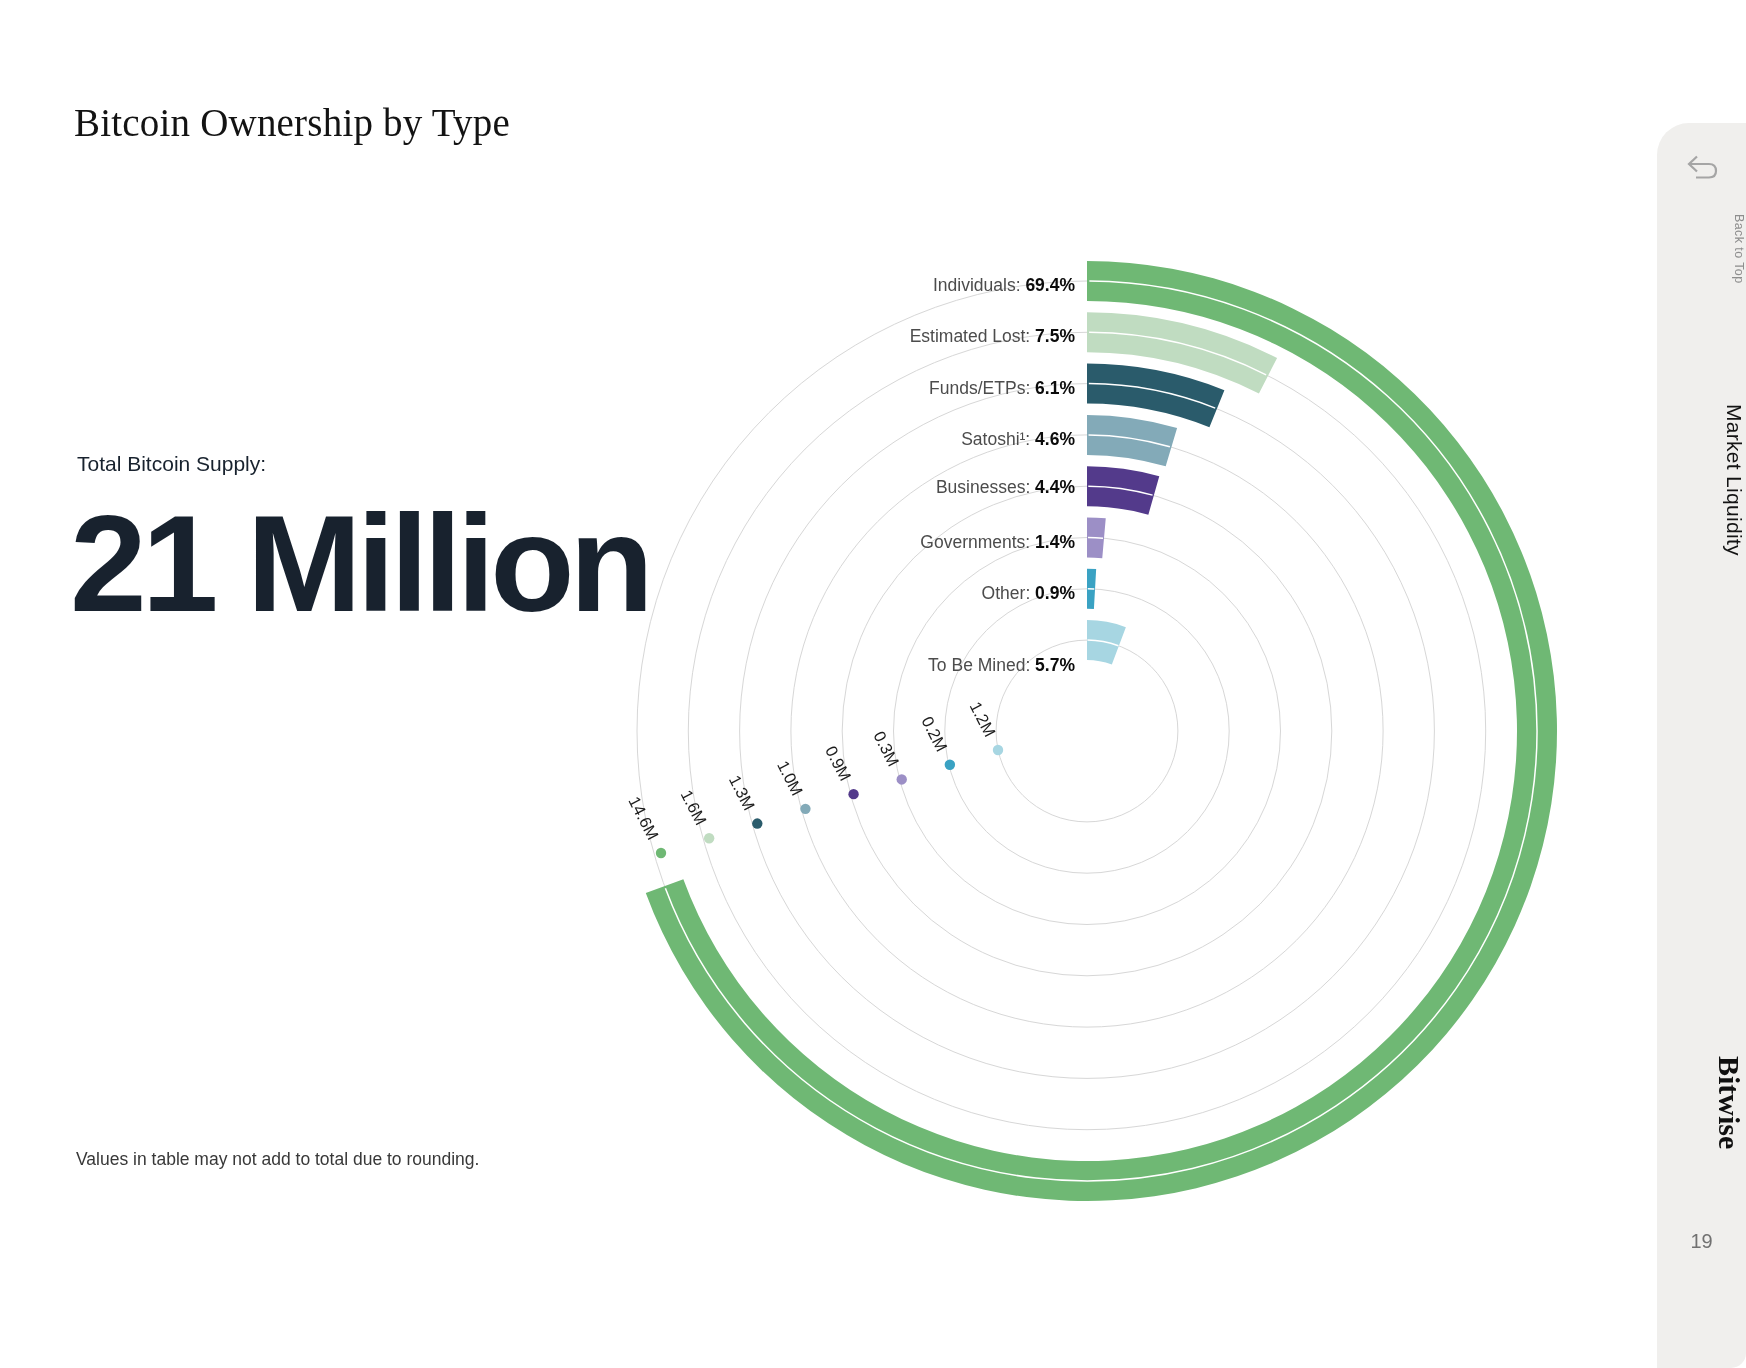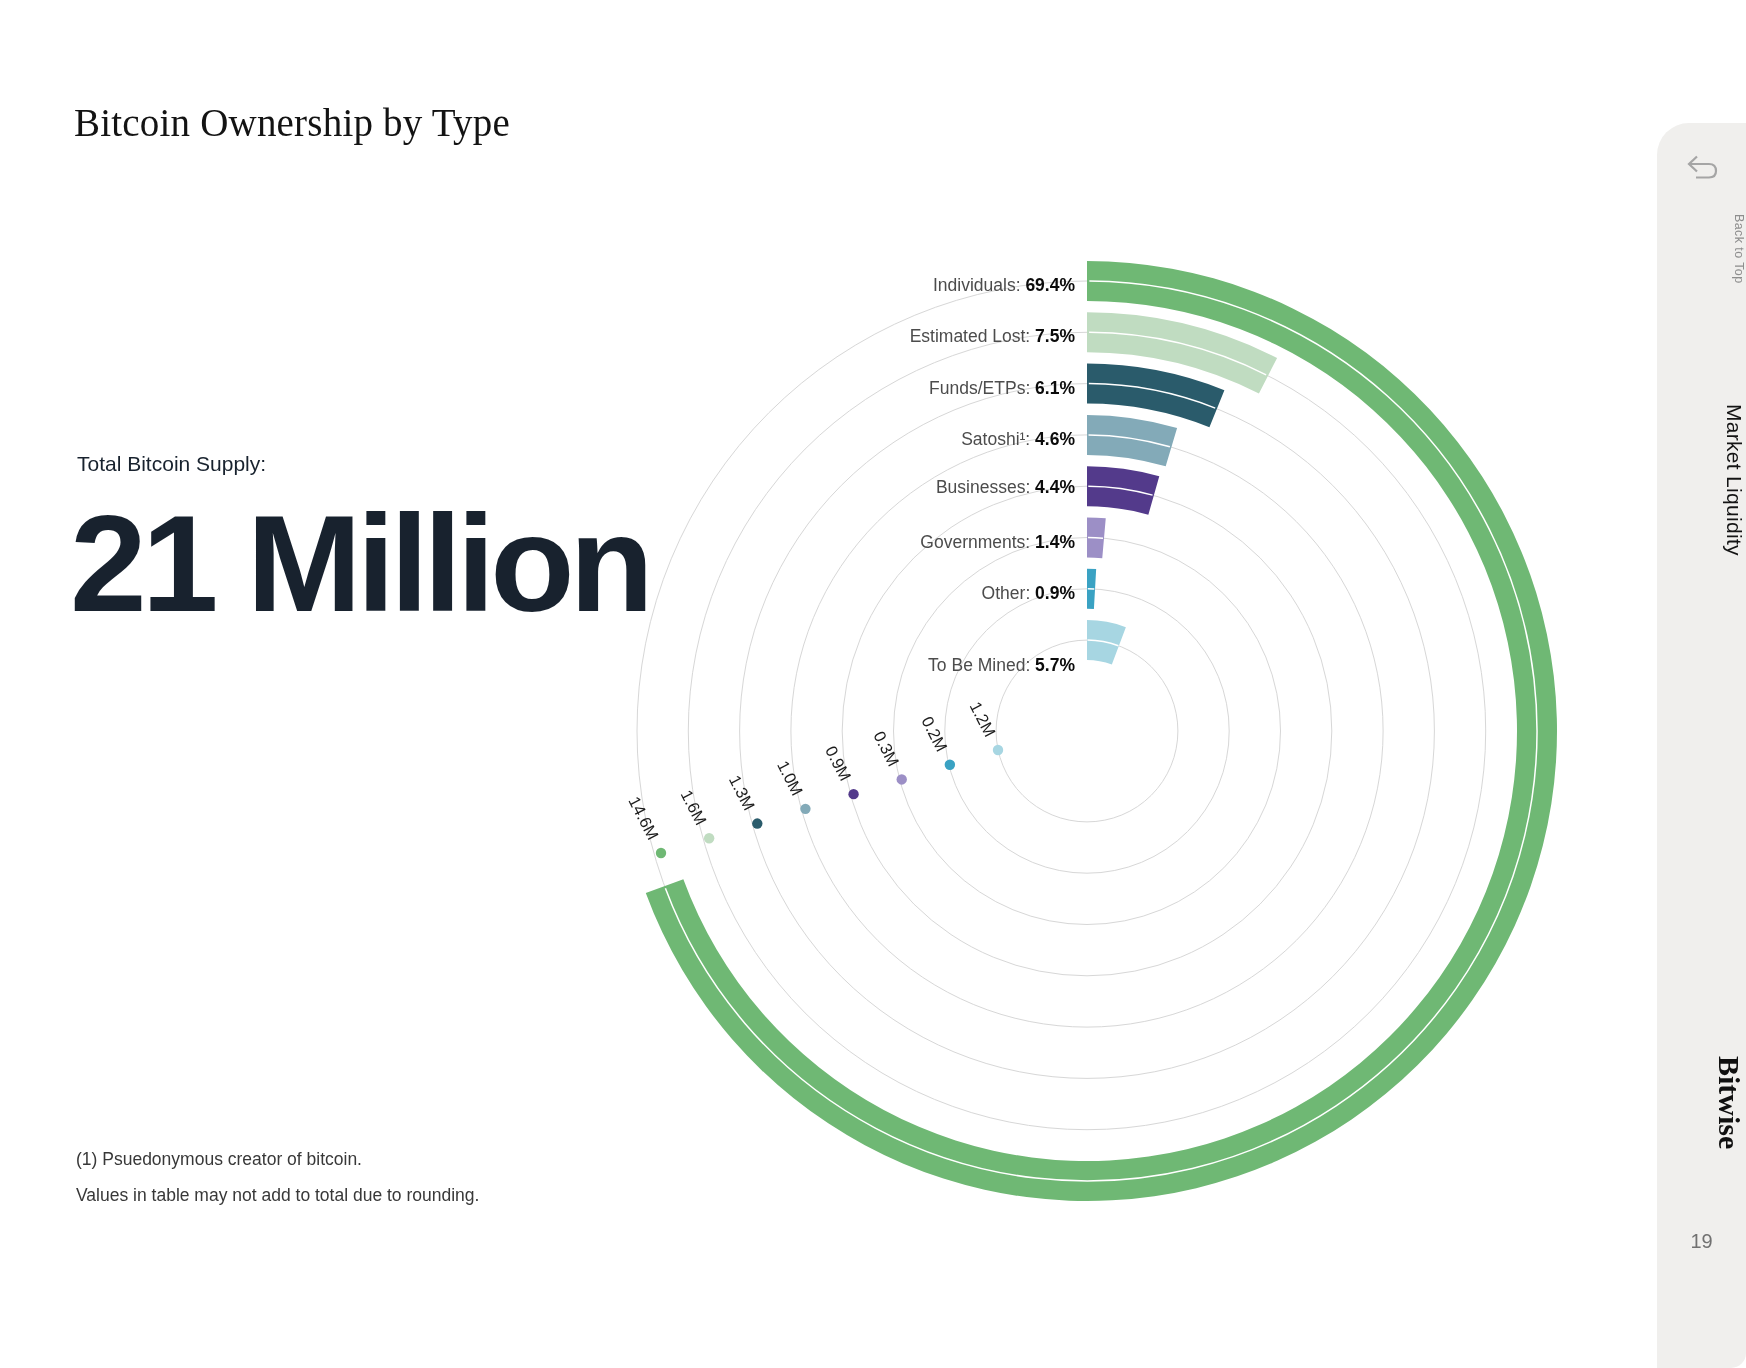--- a/index.html
+++ b/index.html
@@ -115,21 +115,20 @@
       <div class="legend-row" style="top: 323.3px;"><span class="legend-label">Estimated Lost: </span><span class="legend-value">7.5%</span></div>
       <div class="legend-row" style="top: 374.6px;"><span class="legend-label">Funds/ETPs: </span><span class="legend-value">6.1%</span></div>
       <div class="legend-row" style="top: 425.9px;"><span class="legend-label">Satoshi¹: </span><span class="legend-value">4.6%</span></div>
       <div class="legend-row" style="top: 474px;"><span class="legend-label">Businesses: </span><span class="legend-value">4.4%</span></div>
       <div class="legend-row" style="top: 528.5px;"><span class="legend-label">Governments: </span><span class="legend-value">1.4%</span></div>
       <div class="legend-row" style="top: 579.8px;"><span class="legend-label">Other: </span><span class="legend-value">0.9%</span></div>
       <div class="legend-row" style="top: 652px;"><span class="legend-label">To Be Mined: </span><span class="legend-value">5.7%</span></div>
     </div>
 
   <div class="source-block">
-    <p>(1) Psuedonymous creator of bitcoin.</p>
     <p>Values in table may not add to total due to rounding.</p>
   </div>
 
   <div class="sidebar"></div>
 
   <svg class="back-top-icon" width="40" height="34" viewBox="0 0 40 34">
     <path d="M13 6.5 L5 14 L13 21.5" fill="none" stroke="#a5a5a5" stroke-width="2.2"></path>
     <path d="M5 14 H25 Q32 14 32 21 Q32 27.5 25 27.5 H12" fill="none" stroke="#a5a5a5" stroke-width="2.2"></path>
   </svg>
 

